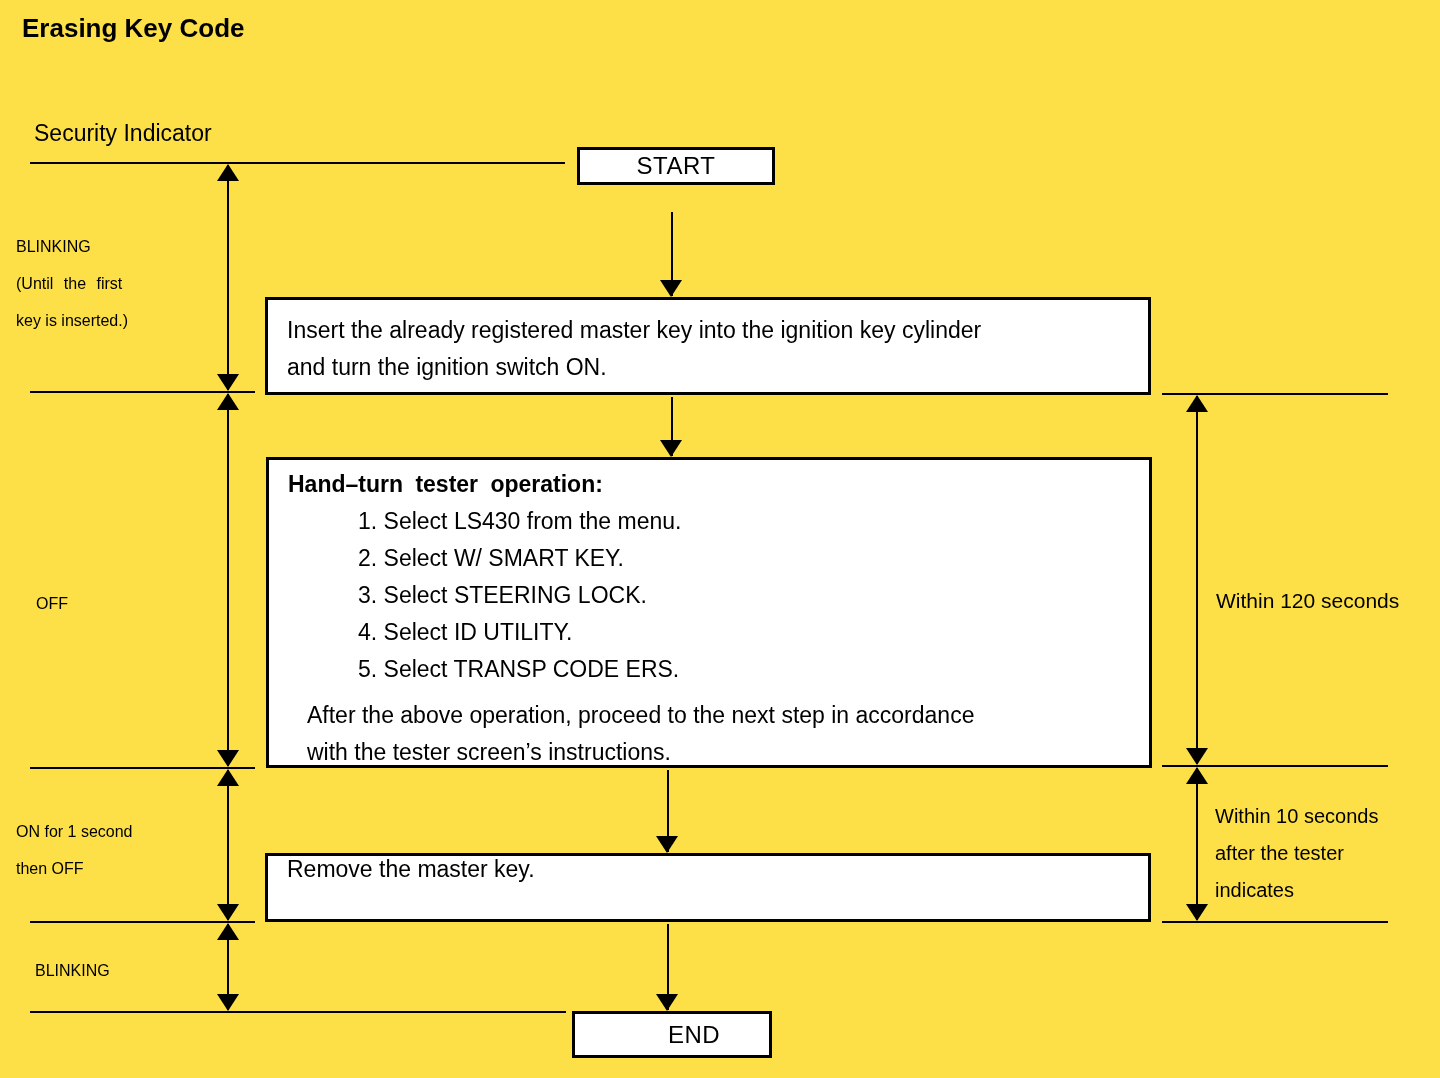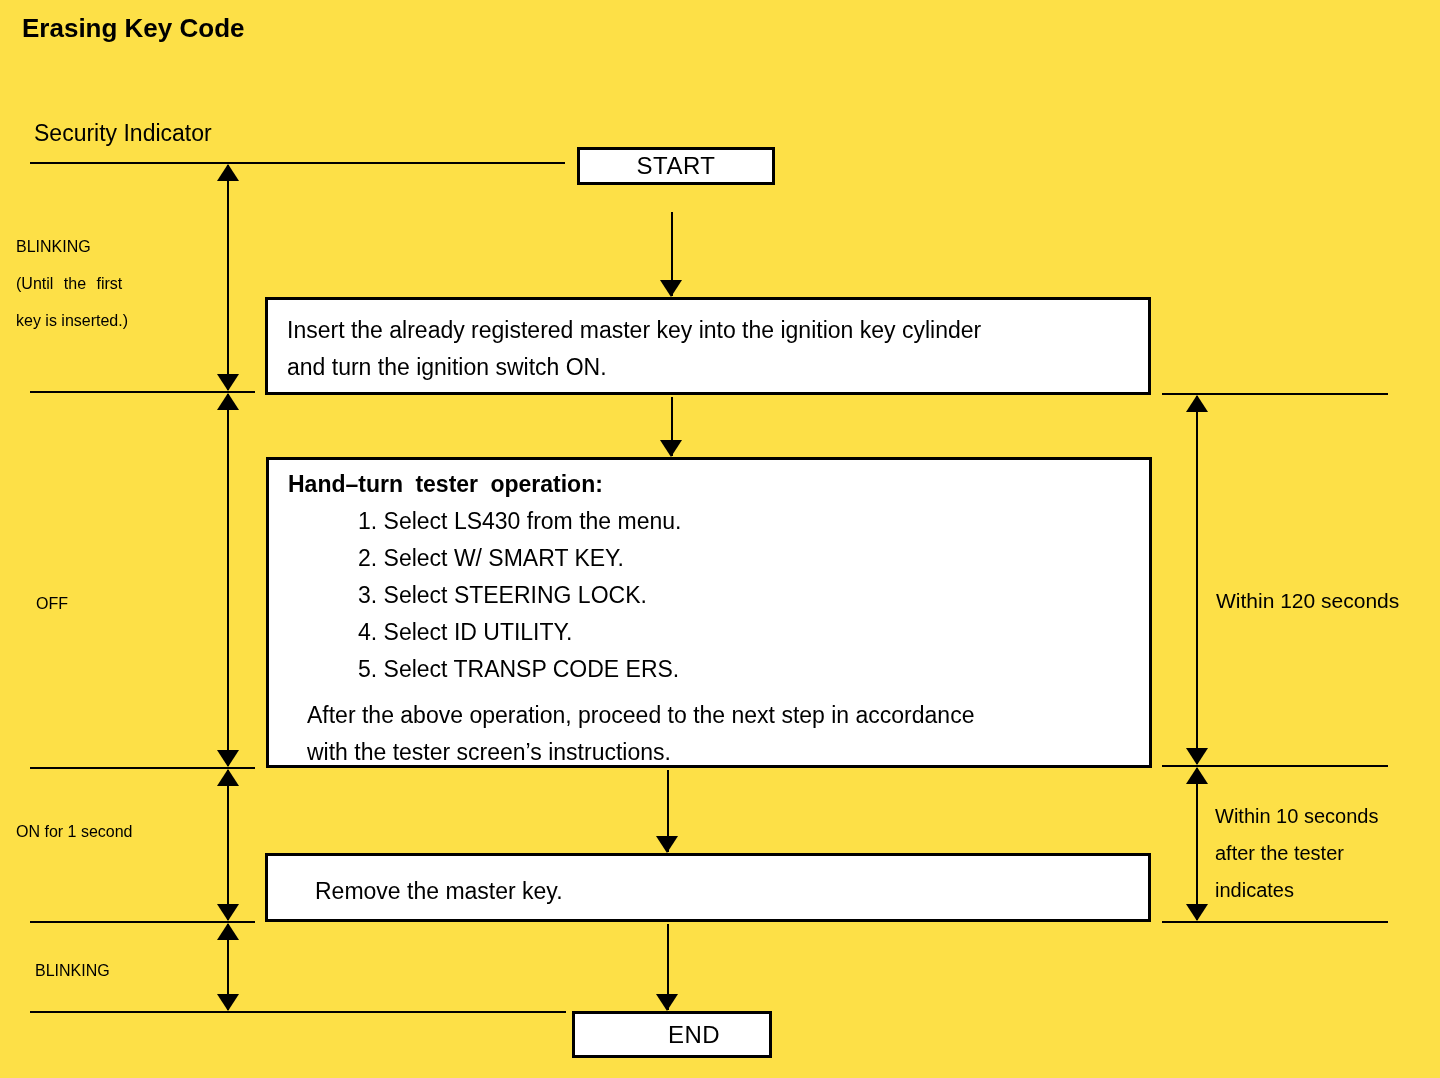--- a/index.html
+++ b/index.html
@@ -71,20 +71,21 @@
   <div class="dim-arrow" style="left:1196px; top:768px; height:152px;"></div>
 
   <div class="side-label" style="left:16px; top:228px;">
     <div>BLINKING</div>
     <div class="wide-space">(Until the first</div>
     <div>key is inserted.)</div>
   </div>
   <div class="side-label" style="left:36px; top:585px;">OFF</div>
   <div class="side-label" style="left:16px; top:813px;">
     <div>ON for 1 second</div>
+    <div>then OFF</div>
   </div>
   <div class="side-label" style="left:35px; top:952px;">BLINKING</div>
 
   <div class="right-label-lg" style="left:1216px; top:589px;">Within 120 seconds</div>
   <div class="right-label-sm" style="left:1215px; top:798px;">
     <div>Within 10 seconds</div>
     <div>after the tester</div>
     <div>indicates</div>
   </div>
 
@@ -107,17 +108,17 @@
   <div class="txt" style="left:358px; top:540px;">2. Select W/ SMART KEY.</div>
   <div class="txt" style="left:358px; top:577px;">3. Select STEERING LOCK.</div>
   <div class="txt" style="left:358px; top:614px;">4. Select ID UTILITY.</div>
   <div class="txt" style="left:358px; top:651px;">5. Select TRANSP CODE ERS.</div>
   <div class="txt" style="left:307px; top:697px;">
     <div>After the above operation, proceed to the next step in accordance</div>
     <div>with the tester screen’s instructions.</div>
   </div>
 
   <div class="box" style="left:265px; top:853px; width:886px; height:69px;"></div>
-  <div class="txt" style="left:287px; top:873px;margin-left:28px;">Remove the master key.</div>
+  <div class="txt" style="left:287px; top:851px;">Remove the master key.</div>
 
   <div class="box terminal" style="left:572px; top:1011px; width:200px; height:47px;padding-left:44px;">END</div>
 
 </div>
 
 </body></html>

